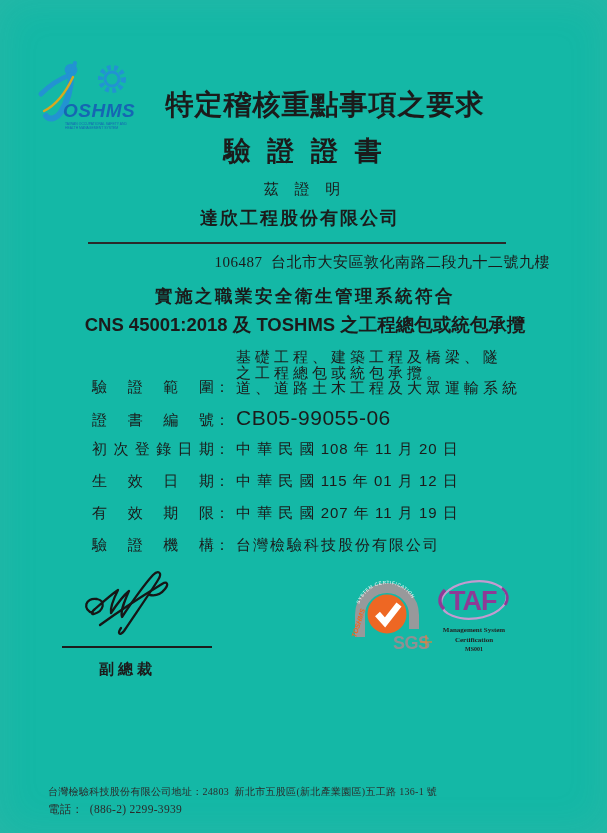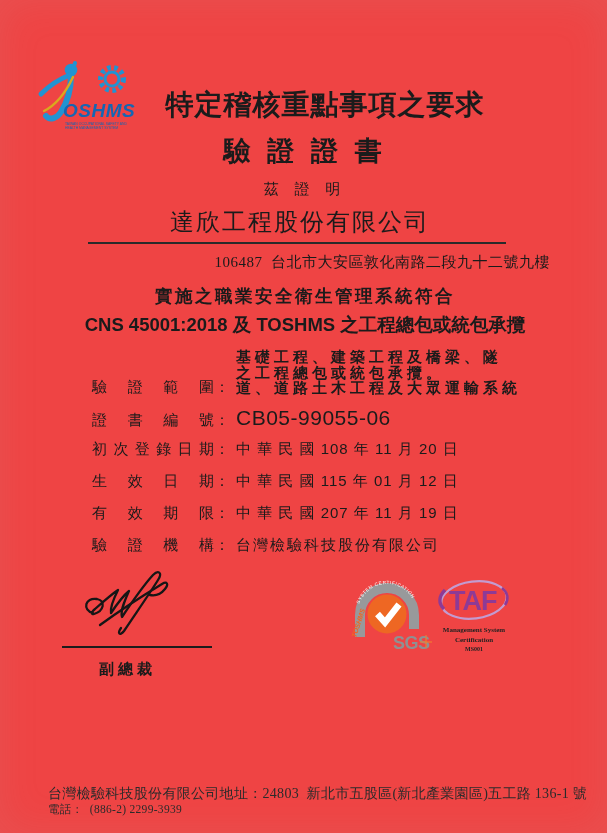--- a/index.html
+++ b/index.html
@@ -1,44 +1,44 @@
 <!DOCTYPE html>
 <html><head>
 <meta charset="utf-8">
 <style>
   html,body{margin:0;padding:0;background:#e8e8e8;}
   .page{
     position:relative;width:607px;height:833px;margin:0 auto;
-    background:#ef4444;
+    background:#14b8a6;
     font-family:"Liberation Serif","DejaVu Serif",serif;
     color:#1b1b1b;overflow:hidden;
     box-shadow:inset 0 0 40px rgba(180,180,180,0.12);
   }
   .abs{position:absolute;}
   .ctr{text-align:center;}
   .pre{white-space:pre;}
   .title1{left:110px;width:430px;top:86px;font-size:28px;font-weight:bold;letter-spacing:1px;}
   .title2{left:90px;width:430px;top:133px;font-size:27px;font-weight:bold;letter-spacing:5px;}
   .certify{left:90px;width:430px;top:180px;font-size:15px;letter-spacing:6px;}
-  .company{left:85px;width:430px;top:206px;font-size:24px;font-weight:normal;letter-spacing:2px;}
+  .company{left:85px;width:430px;top:206px;font-size:18px;font-weight:bold;letter-spacing:2px;}
   .rule{left:88px;top:242px;width:418px;height:2px;background:#2a2a2a;}
   .address{left:60px;width:490px;top:253px;font-size:15px;letter-spacing:0.5px;text-align:right;}
   .stmt1{left:90px;width:430px;top:284px;font-size:17.5px;font-weight:bold;letter-spacing:2.5px;}
   .stmt2{left:45px;width:520px;top:312px;font-size:18.5px;font-weight:bold;
          font-family:"Liberation Sans","DejaVu Sans",sans-serif;letter-spacing:0px;}
   .field{position:absolute;left:92px;width:470px;display:flex;align-items:flex-end;font-size:15px;}
   .flabel{display:inline-block;width:122px;text-align:justify;text-align-last:justify;flex:0 0 122px;}
   .fcolon{flex:0 0 16px;text-align:center;}
   .fvalue{margin-left:6px;letter-spacing:1px;font-family:"Liberation Sans",serif;}
   .fvalue.serifv{font-family:"Liberation Serif",serif;}
-  .fvalue .vline{display:block;white-space:pre;letter-spacing:4px;line-height:15.5px;font-weight:bold;}
+  .fvalue .vline{display:block;white-space:pre;letter-spacing:4px;line-height:15.5px;}
   .certno{font-size:21px;letter-spacing:0.5px;font-family:"Liberation Sans","DejaVu Sans",sans-serif;}
   .sigline{left:62px;top:646px;width:150px;height:2px;background:#1c1c1c;}
   .sigtitle{left:99px;top:660px;font-size:15px;font-weight:bold;letter-spacing:4px;}
-  .footer1{left:48px;top:785px;font-size:14px;color:#2b2b2b;letter-spacing:0.3px;}
+  .footer1{left:48px;top:785px;font-size:10px;color:#2b2b2b;letter-spacing:0.3px;}
   .footer2{left:48px;top:802px;font-size:11.5px;color:#2b2b2b;letter-spacing:0.3px;}
   svg text{user-select:none;}
 </style>
 </head>
 <body>
 
 <div class="page">
 
   <svg class="abs" style="left:30px;top:60px;" width="110" height="84" viewBox="0 0 110 84">
 

